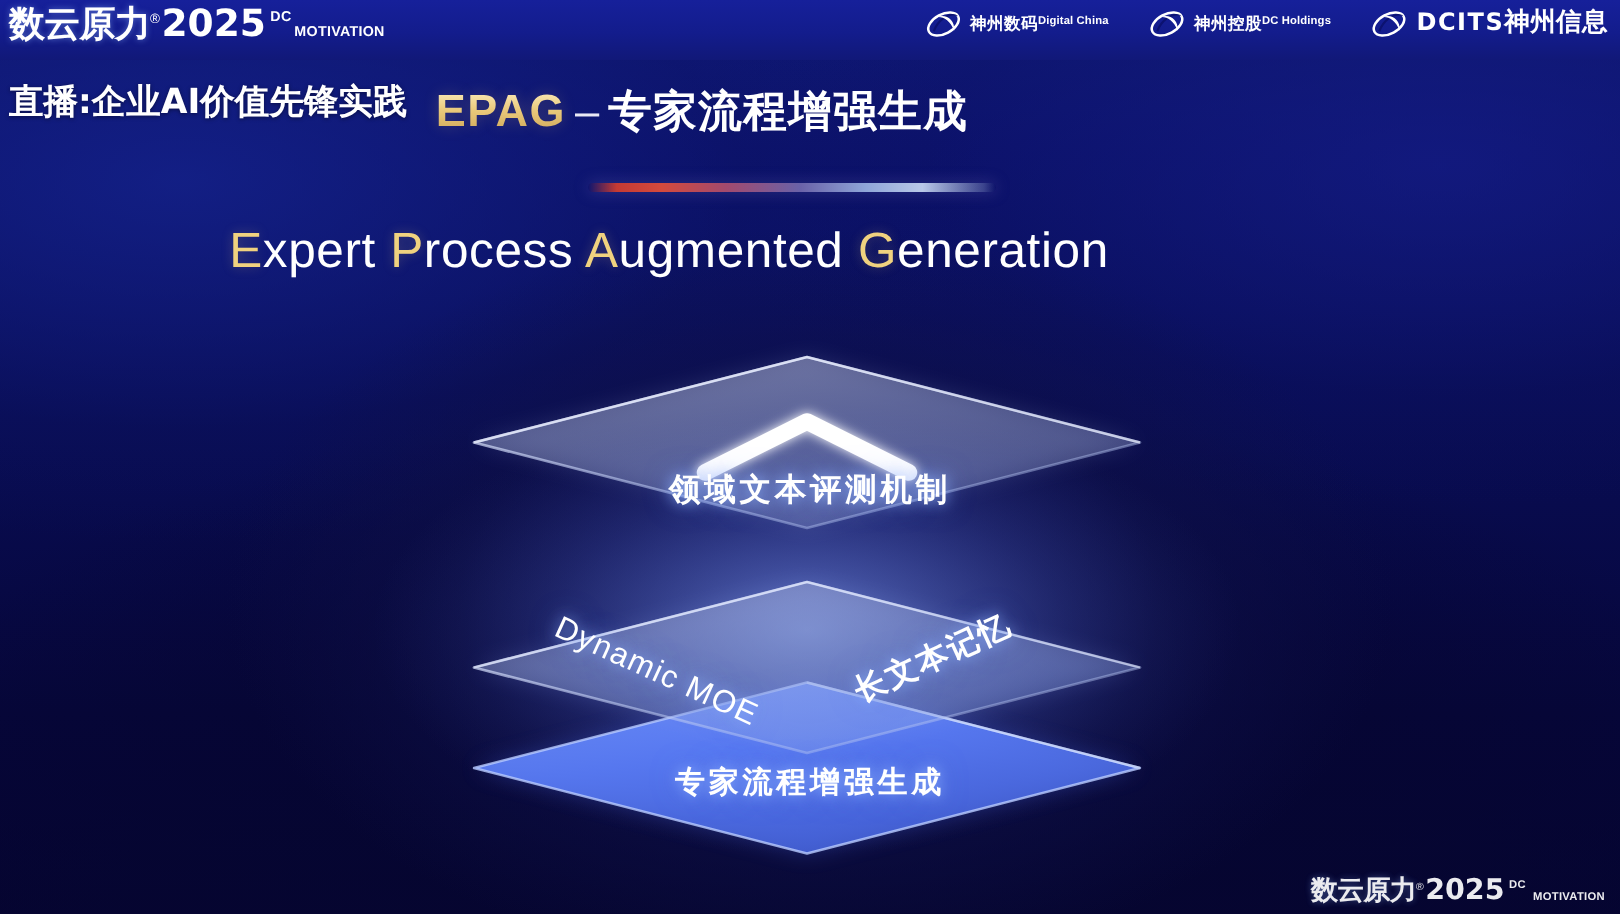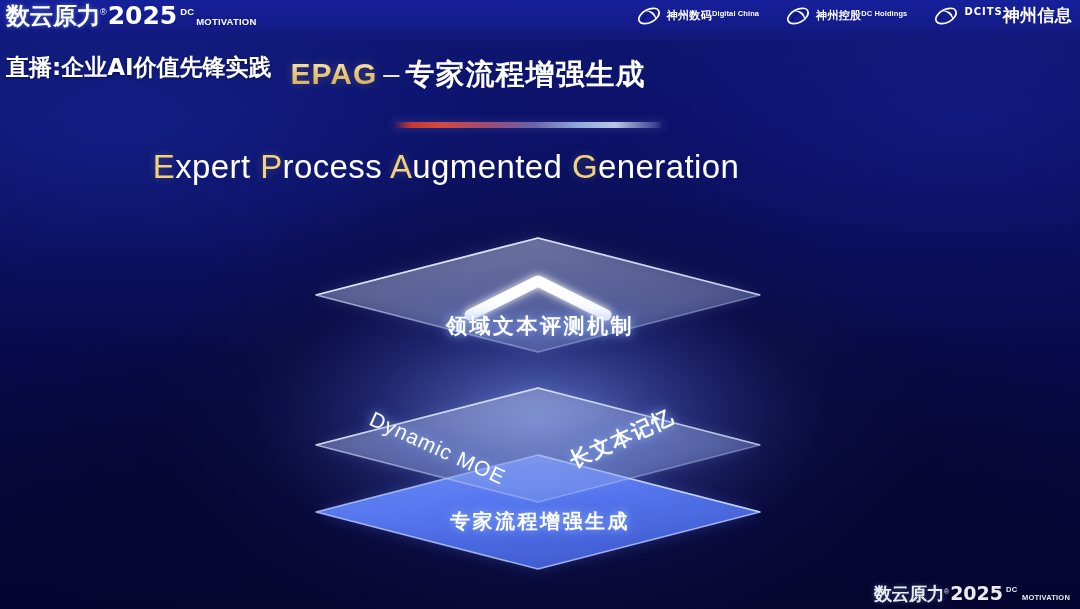--- a/index.html
+++ b/index.html
@@ -65,21 +65,21 @@
   .partner-logos {
     position:absolute; top:5px; right:8px;
     display:flex; align-items:center; gap:26px;
   }
   .partner { display:flex; align-items:center; gap:5px; white-space:nowrap; }
   .swoosh-icon { width:26px; height:22px; flex:0 0 auto; }
   .partner-text { display:flex; flex-direction:row; line-height:1.12; }
   .partner-cn { font-size:11px; font-weight:bold; color:#ffffff; letter-spacing:0.3px;
                 font-family:"DejaVu Sans","Liberation Sans",sans-serif; }
   .partner-en { font-size:7.5px; font-weight:bold; color:#ffffff; letter-spacing:0.1px; }
-  .partner-cn.big { font-size:10px; letter-spacing:1px; }
+  .partner-cn.big { font-size:16px; letter-spacing:1px; }
 
   
   .slide-title {
     position:absolute; top:55px; left:0; width:936px;
     text-align:center; white-space:nowrap;
   }
   .slide-title .epag {
     font-size:30px; font-weight:bold; letter-spacing:1px;
     color:#f3d98a;
     background:linear-gradient(180deg,#fff3c9 0%, #e9c97c 48%, #c9a355 100%);

